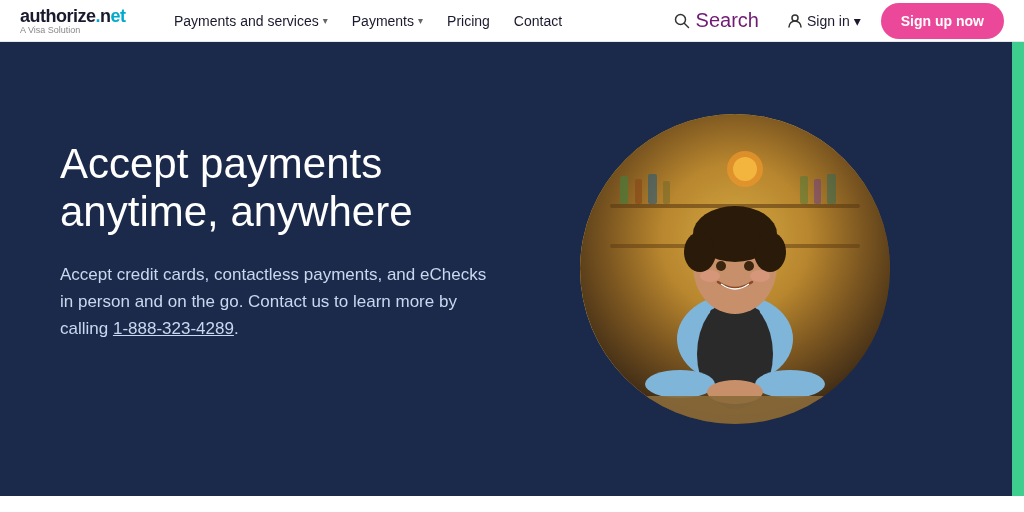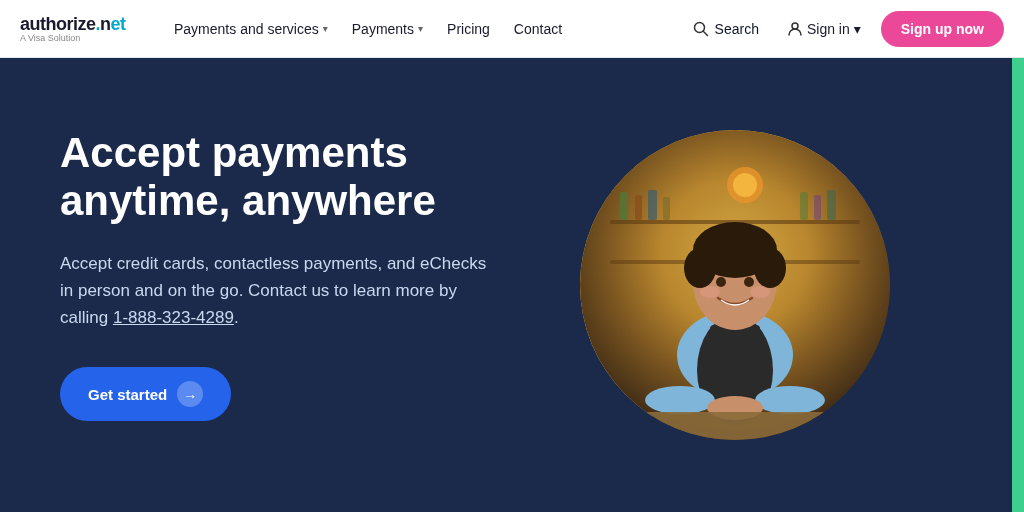--- a/index.html
+++ b/index.html
@@ -3,21 +3,21 @@
   <meta charset="utf-8">
   <style>
     * { margin: 0; padding: 0; box-sizing: border-box; }
     body { font-family: -apple-system, BlinkMacSystemFont, 'Segoe UI', Arial, sans-serif; width: 1024px; overflow-x: hidden; }
 
     
     .navbar {
       display: flex;
       align-items: center;
       background: #fff;
-      height: 58px;
+      height: 42px;
       padding: 0 20px;
       border-bottom: 1px solid #e5e7eb;
       position: relative;
       z-index: 10;
     }
     .navbar-logo {
       display: flex;
       flex-direction: column;
       margin-right: 24px;
       min-width: 120px;
@@ -59,22 +59,22 @@
     .navbar-right {
       display: flex;
       align-items: center;
       gap: 12px;
       margin-left: auto;
     }
     .search-btn {
       display: flex;
       align-items: center;
       gap: 6px;
-      font-size: 14px;
-      color: #0f172a;
+      font-size: 20px;
+      color: #701a75;
       cursor: pointer;
       padding: 6px 8px;
       border-radius: 4px;
       font-weight: 500;
     }
     .signin-btn {
       display: flex;
       align-items: center;
       gap: 4px;
       font-size: 14px;
@@ -108,21 +108,21 @@
     .hero-content {
       flex: 1;
       display: flex;
       flex-direction: column;
       justify-content: center;
       padding: 60px 60px 80px 60px;
       max-width: 560px;
     }
     .hero-title {
       font-size: 42px;
-      font-weight: 700;
+      font-weight: 400;
       color: #fff;
       line-height: 1.15;
       margin-bottom: 24px;
     }
     .hero-description {
       font-size: 17px;
       color: #c8d8f0;
       line-height: 1.6;
       margin-bottom: 36px;
       max-width: 460px;
@@ -234,24 +234,20 @@
   </div>
 </nav>
 
 <section class="hero">
   <div class="hero-content">
     <h1 class="hero-title">Accept payments anytime, anywhere</h1>
     <p class="hero-description">
       <span>Accept credit cards, contactless payments, and eChecks in person and on the go. Contact us to learn more by calling</span>
       <a href="#"><span>1-888-323-4289</span></a>.
     </p>
-    <button class="get-started-btn">
-      <span>Get started</span>
-      <span class="btn-arrow-circle">→</span>
-    </button>
   </div>
 
   <div class="hero-image-area">
     <div class="hero-circle-img">
 
       <svg width="310" height="310" viewBox="0 0 310 310">
 
         <defs>
           <radialGradient id="bgGrad" cx="50%" cy="40%" r="60%">
             <stop offset="0%" stop-color="#d4a843"></stop>

